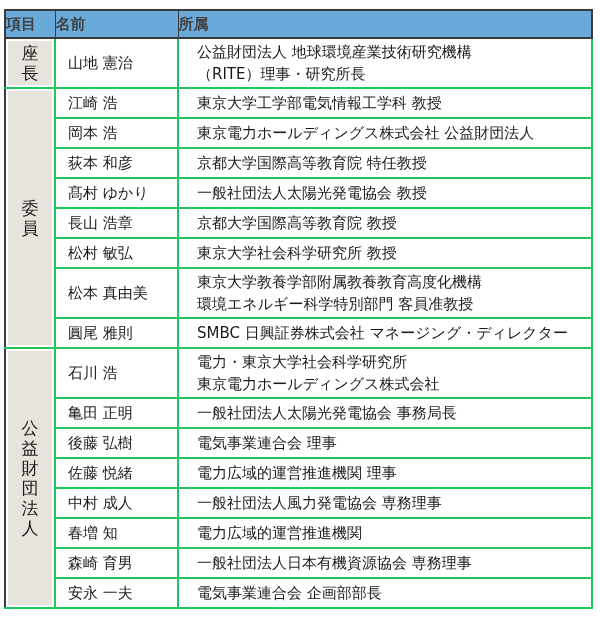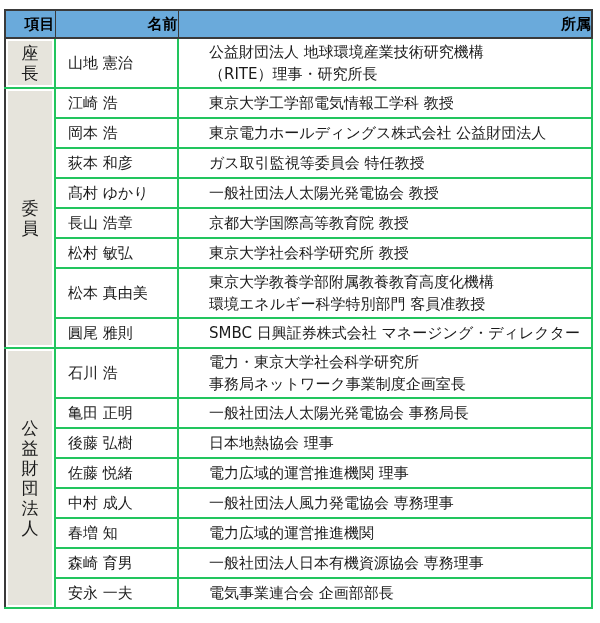--- a/index.html
+++ b/index.html
@@ -11,28 +11,28 @@
       border-collapse: collapse;
       table-layout: fixed;
       border: 2px solid #3a3a3a;
       font-size: 15px;
     }
     table.roster col.c-group { width: 50px; }
     table.roster col.c-name { width: 123px; }
     table.roster col.c-aff { width: auto; }
     th {
       background: #6aaadb;
-      color: #000000;
+      color: #404040;
       font-weight: bold;
       height: 26px;
       padding: 0;
       border: 1px solid #3a3a3a;
       border-bottom: 2px solid #3a3a3a;
       font-size: 15px;
-      text-align: right;
+      text-align: left;
       margin-left: 12px;
     }
     td {
       border: 2px solid #22c55e;
       padding: 0 0 0 12px;
       height: 28px;
       vertical-align: middle;
       white-space: nowrap;
       line-height: 22px;
     }
@@ -41,21 +41,21 @@
       text-align: center;
       padding: 0;
       font-size: 17px;
       line-height: 20px;
       border-left: 2px solid #3a3a3a;
       box-shadow: inset 2px 2px 0 #ffffff, inset -2px -2px 0 #ffffff;
     }
     td.group span.vert { display: inline-block; width: 18px; word-break: break-all; white-space: normal; }
     tr.group-start td { border-top: 2px solid #3a3a3a; }
     td.tall { height: 48px; }
-    td.aff { padding-left: 30px; }
+    td.aff { padding-left: 18px; }
     .line { display: block; }
   </style>
 </head>
 <body>
 
 <table class="roster">
   <colgroup>
     <col class="c-group">
       <col class="c-name">
       <col class="c-aff">
@@ -82,21 +82,21 @@
       <td class="group" rowspan="8"><span class="vert">委員</span></td>
       <td>江崎 浩</td>
       <td class="aff">東京大学工学部電気情報工学科 教授</td>
     </tr>
     <tr>
       <td>岡本 浩</td>
       <td class="aff">東京電力ホールディングス株式会社 公益財団法人</td>
     </tr>
     <tr>
       <td>荻本 和彦</td>
-      <td class="aff">ガス取引監視等委員会 特任教授</td>
+      <td class="aff">京都大学国際高等教育院 特任教授</td>
     </tr>
     <tr>
       <td>髙村 ゆかり</td>
       <td class="aff">一般社団法人太陽光発電協会 教授</td>
     </tr>
     <tr>
       <td>長山 浩章</td>
       <td class="aff">京都大学国際高等教育院 教授</td>
     </tr>
     <tr>
@@ -113,30 +113,30 @@
     <tr>
       <td>圓尾 雅則</td>
       <td class="aff">SMBC 日興証券株式会社 マネージング・ディレクター</td>
     </tr>
 
     <tr class="group-start">
       <td class="group" rowspan="8"><span class="vert">公益財団法人</span></td>
       <td class="tall">石川 浩</td>
       <td class="aff tall">
         <span class="line">電力・東京大学社会科学研究所</span>
-        <span class="line">事務局ネットワーク事業制度企画室長</span>
+        <span class="line">東京電力ホールディングス株式会社</span>
       </td>
     </tr>
     <tr>
       <td>亀田 正明</td>
       <td class="aff">一般社団法人太陽光発電協会 事務局長</td>
     </tr>
     <tr>
       <td>後藤 弘樹</td>
-      <td class="aff">日本地熱協会 理事</td>
+      <td class="aff">電気事業連合会 理事</td>
     </tr>
     <tr>
       <td>佐藤 悦緒</td>
       <td class="aff">電力広域的運営推進機関 理事</td>
     </tr>
     <tr>
       <td>中村 成人</td>
       <td class="aff">一般社団法人風力発電協会 専務理事</td>
     </tr>
     <tr>

